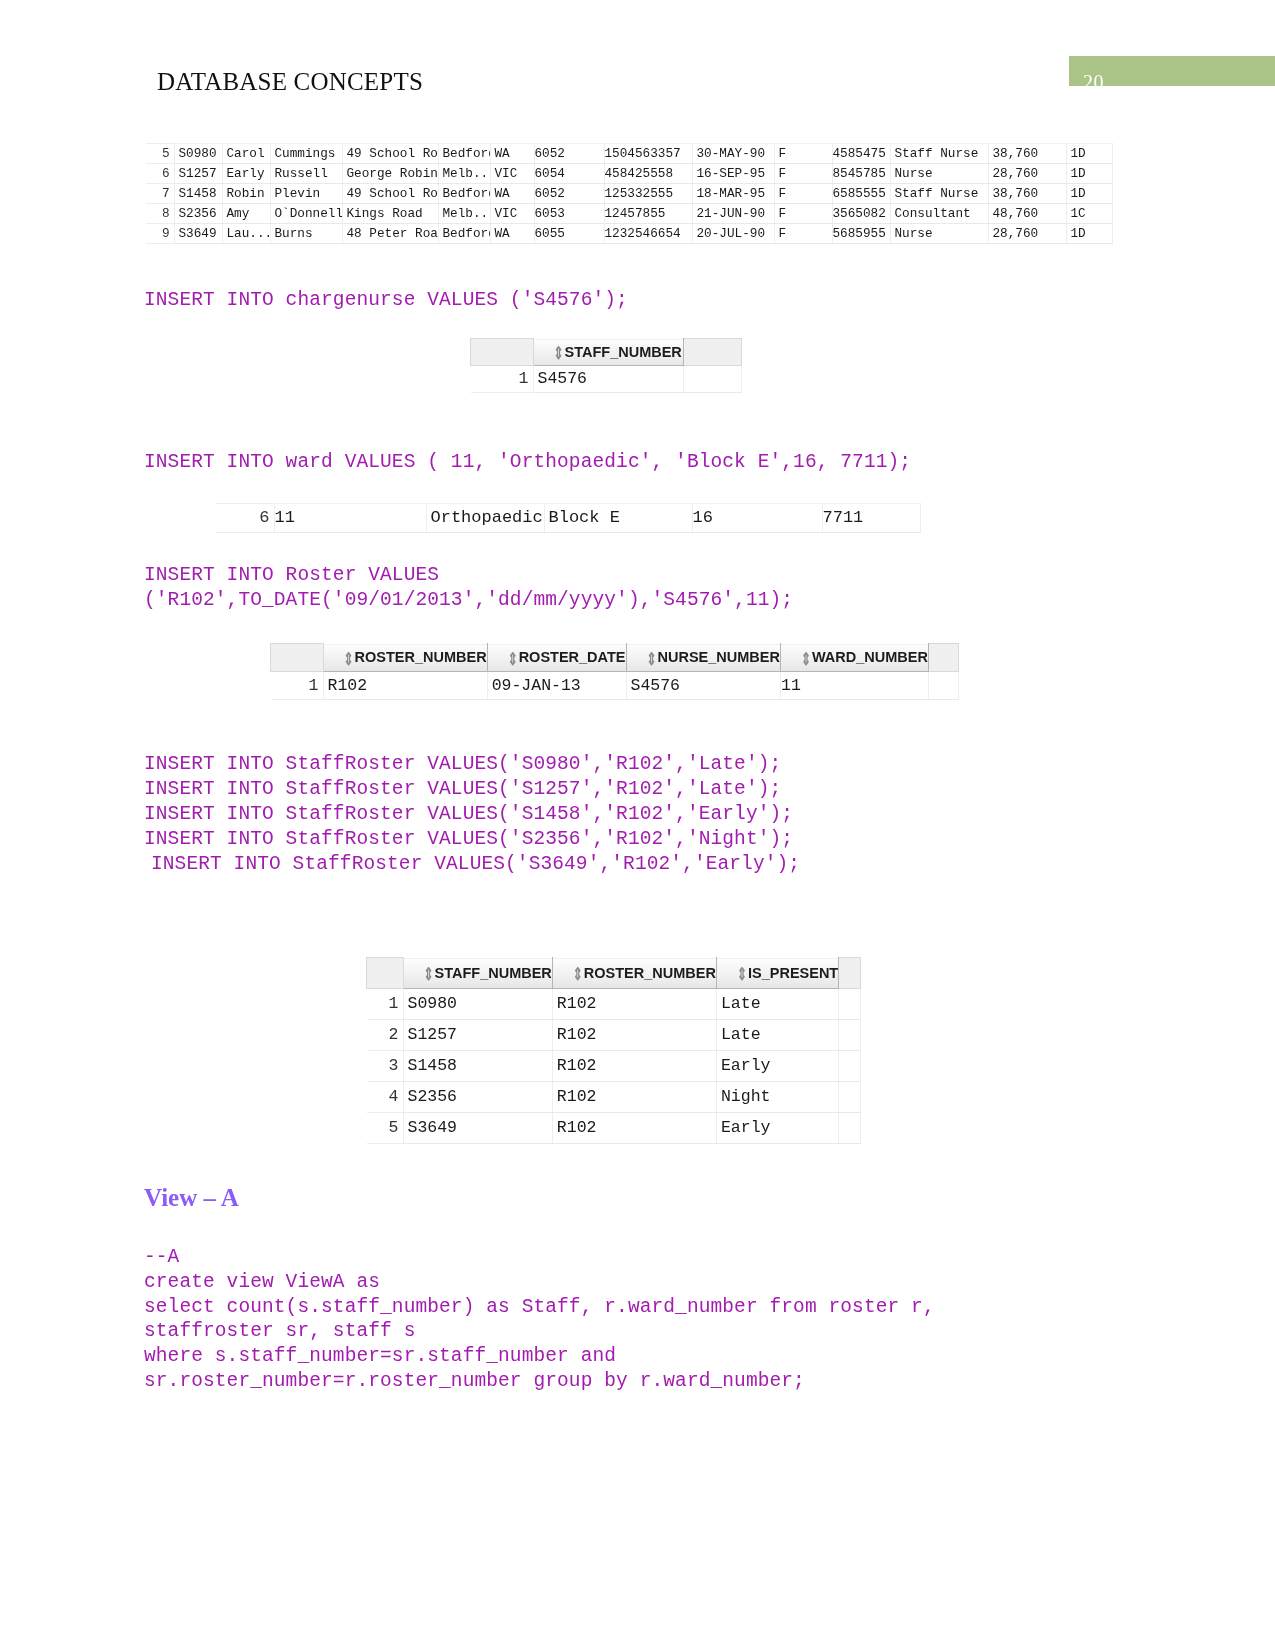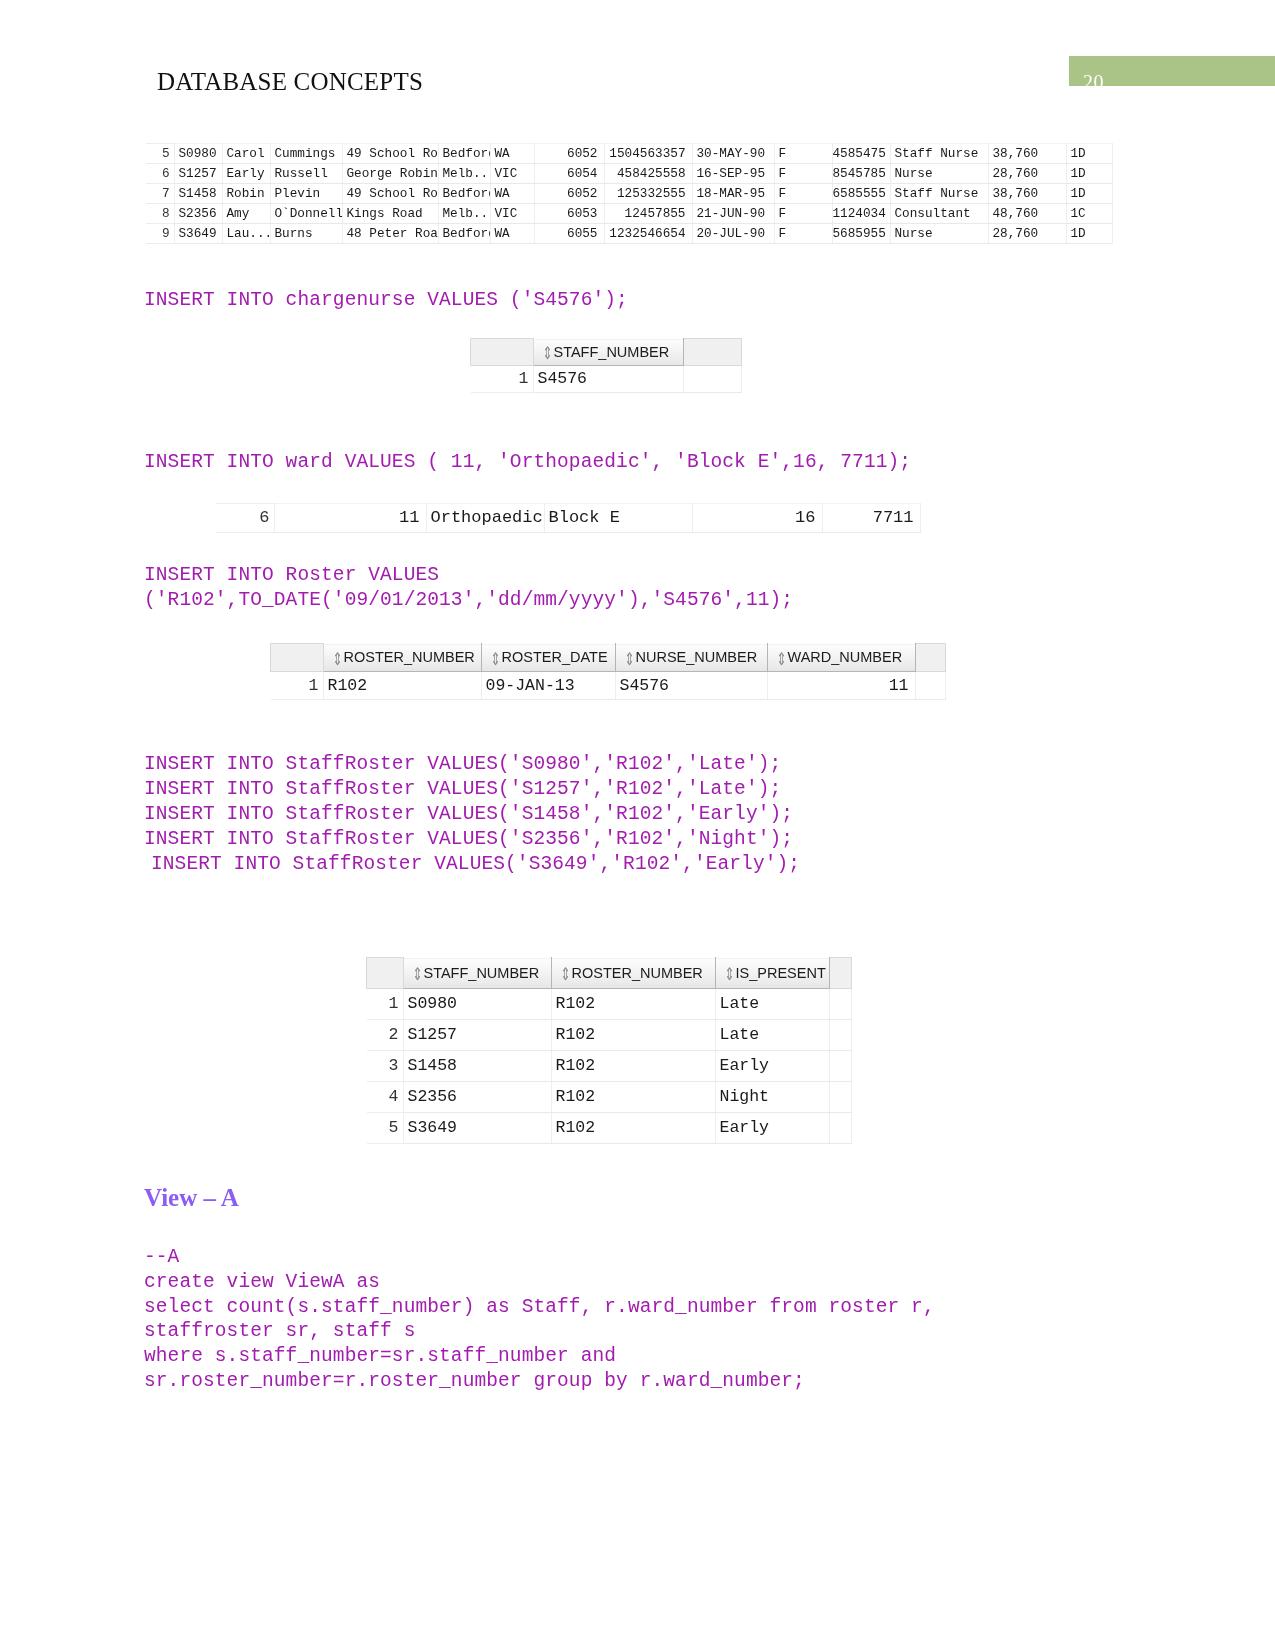--- a/index.html
+++ b/index.html
@@ -70,22 +70,23 @@
   }
   .grid .hdr {
     background: linear-gradient(to bottom,#fdfdfd 0%,#f1f1f1 55%,#e6e6e6 100%);
     border: 1px solid #b5b5b5;
     border-top-color: #ffffff;
     font-family: "Liberation Sans", sans-serif;
     font-size: 14.5px;
     color: #1c1c1c;
     height: 23px;
     text-align: left;
-    padding-left: 9px;
+    padding-left: 20px;
     white-space: nowrap;
+    font-weight: bold;
   }
   .grid .corner {
     background: #f0f0f0;
     border: 1px solid #d9d9d9;
   }
   .grid .rn {
     text-align: right;
     padding-right: 4px;
     color: #333;
     background: #ffffff;
@@ -97,21 +98,21 @@
   .grid .cell {
     color: #1a1a1a;
     padding-left: 4px;
     white-space: nowrap;
     overflow: hidden;
     border-left: 1px solid #eeeeee;
     border-right: 1px solid #eeeeee;
     border-top: 1px solid #f3f3f3;
     border-bottom: 1px solid #e9e9e9;
   }
-  .grid .num { text-align: right; padding-right: 6px; padding-left: 0; }
+  .grid .num { padding-right: 6px; padding-left: 0; }
 
   .sortglyph {
     display: inline-block;
     width: 9px;
     text-align: center;
     color: #8a8a8a;
     font-size: 12px;
     transform: scaleY(1.45);
     margin-right: 2px;
     vertical-align: middle;
@@ -231,21 +232,21 @@
         <td class="cell">S2356</td>
         <td class="cell">Amy</td>
         <td class="cell">O`Donnell</td>
         <td class="cell">Kings Road</td>
         <td class="cell">Melb...</td>
         <td class="cell">VIC</td>
         <td class="cell num">6053</td>
         <td class="cell num">12457855</td>
         <td class="cell">21-JUN-90</td>
         <td class="cell">F</td>
-        <td class="cell num">1124034</td>
+        <td class="cell num">3565082</td>
         <td class="cell">Consultant</td>
         <td class="cell">48,760</td>
         <td class="cell">1C</td>
       </tr>
       <tr>
         <td class="rn">9</td>
         <td class="cell">S3649</td>
         <td class="cell">Lau...</td>
         <td class="cell">Burns</td>
         <td class="cell">48 Peter Road</td>

